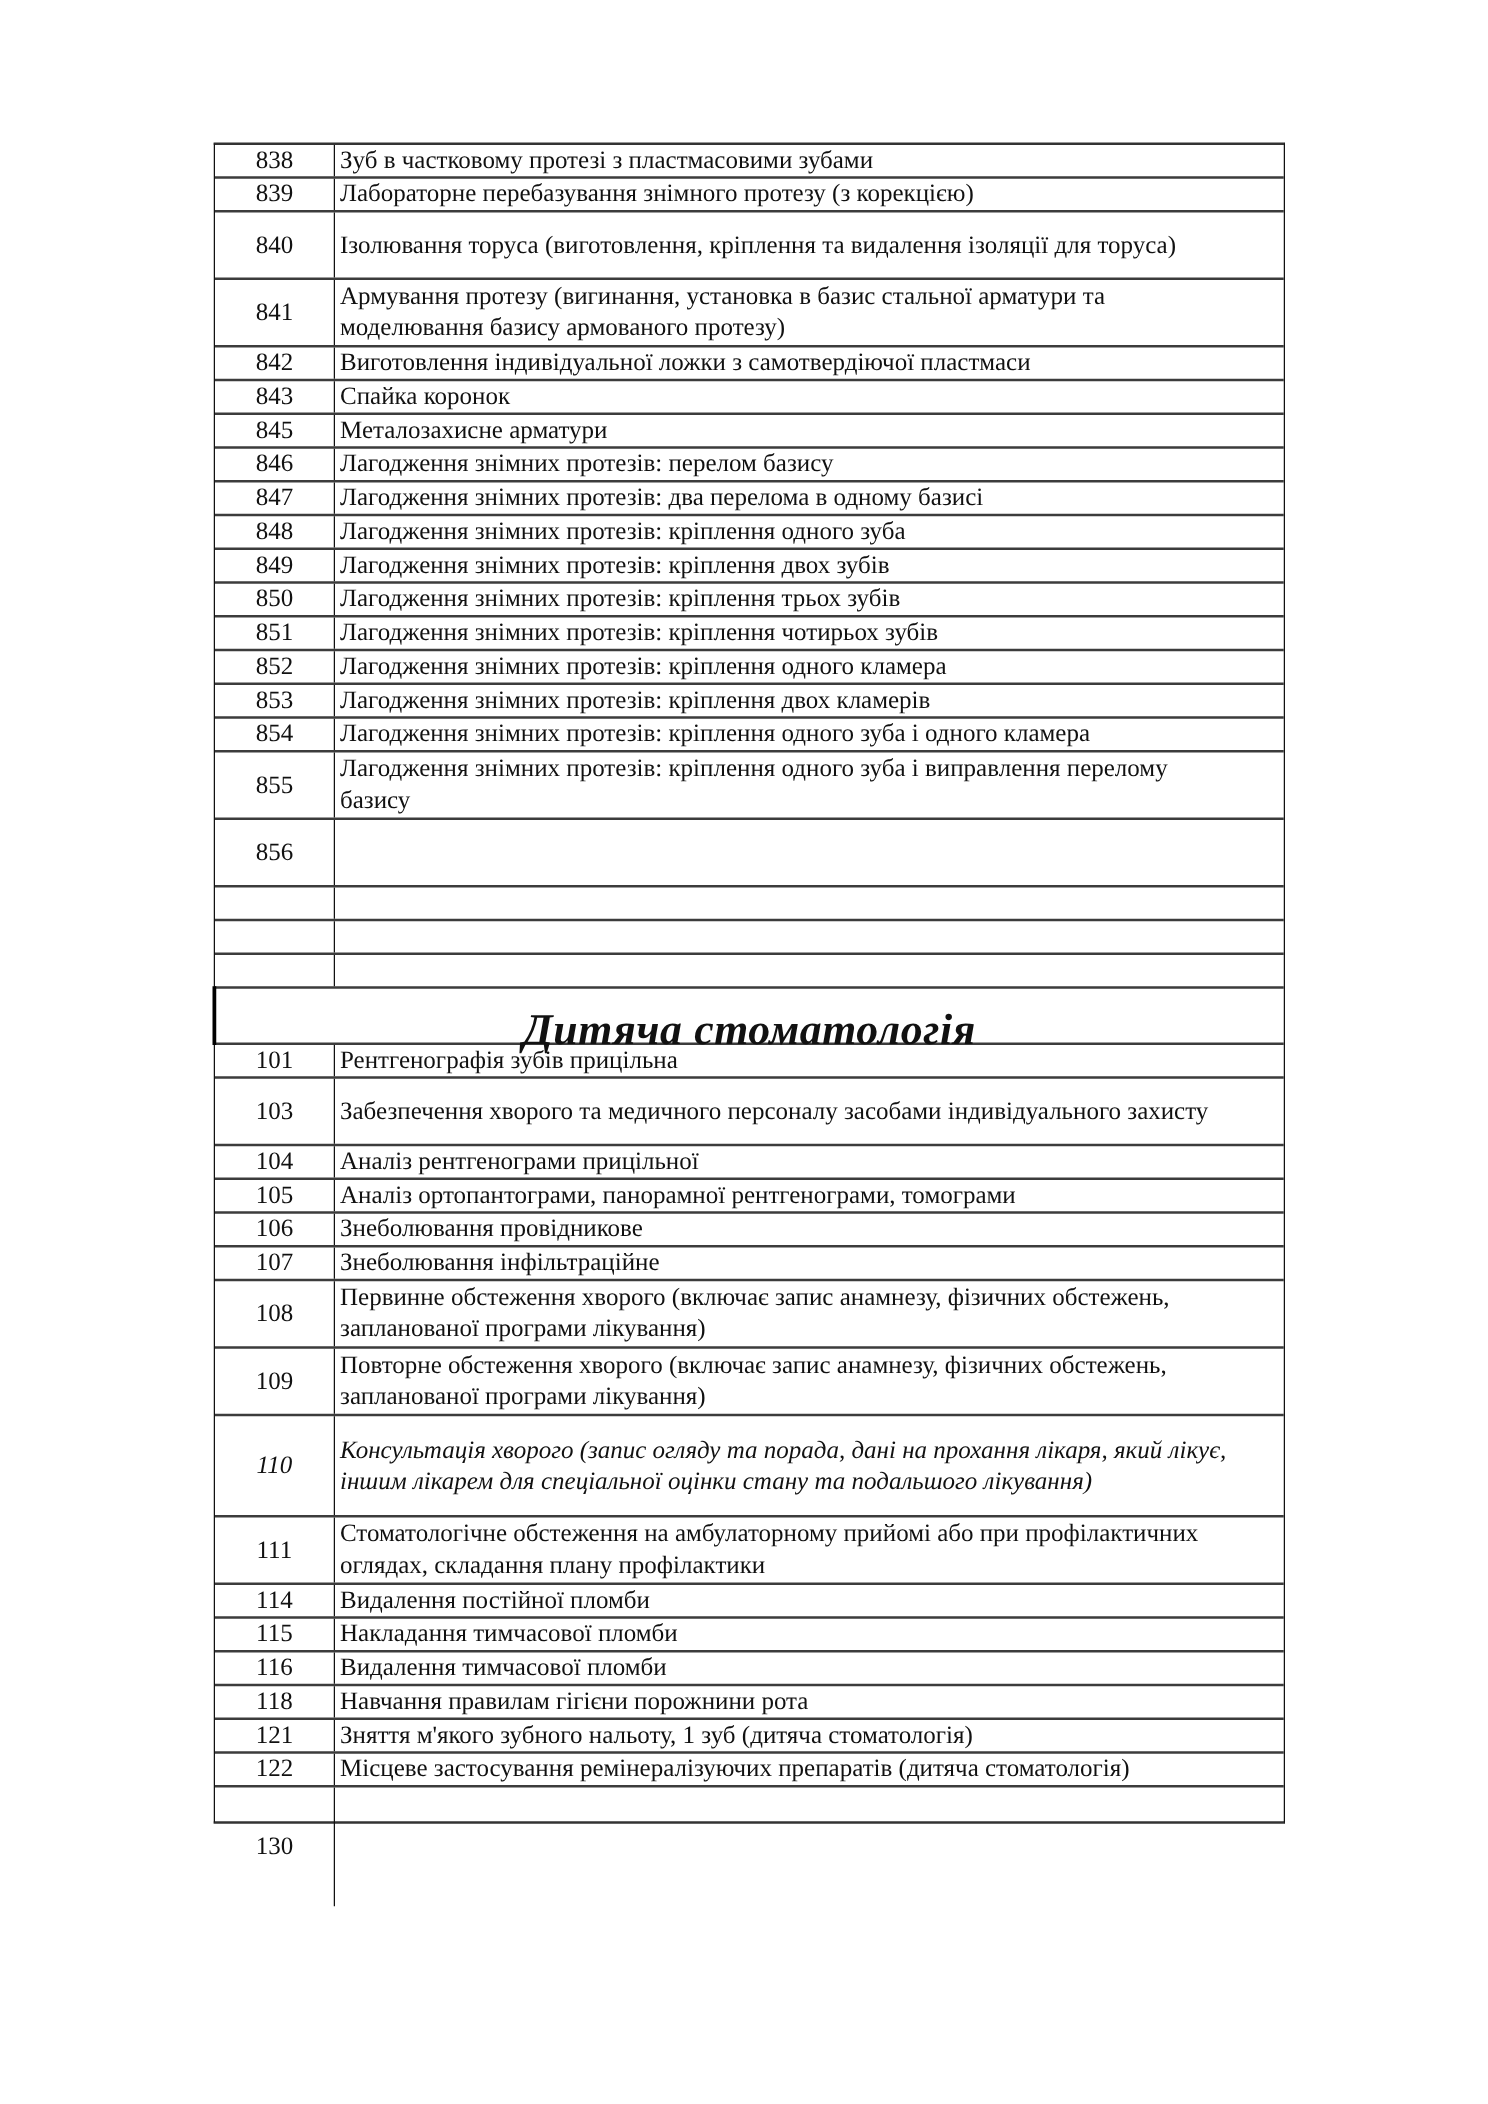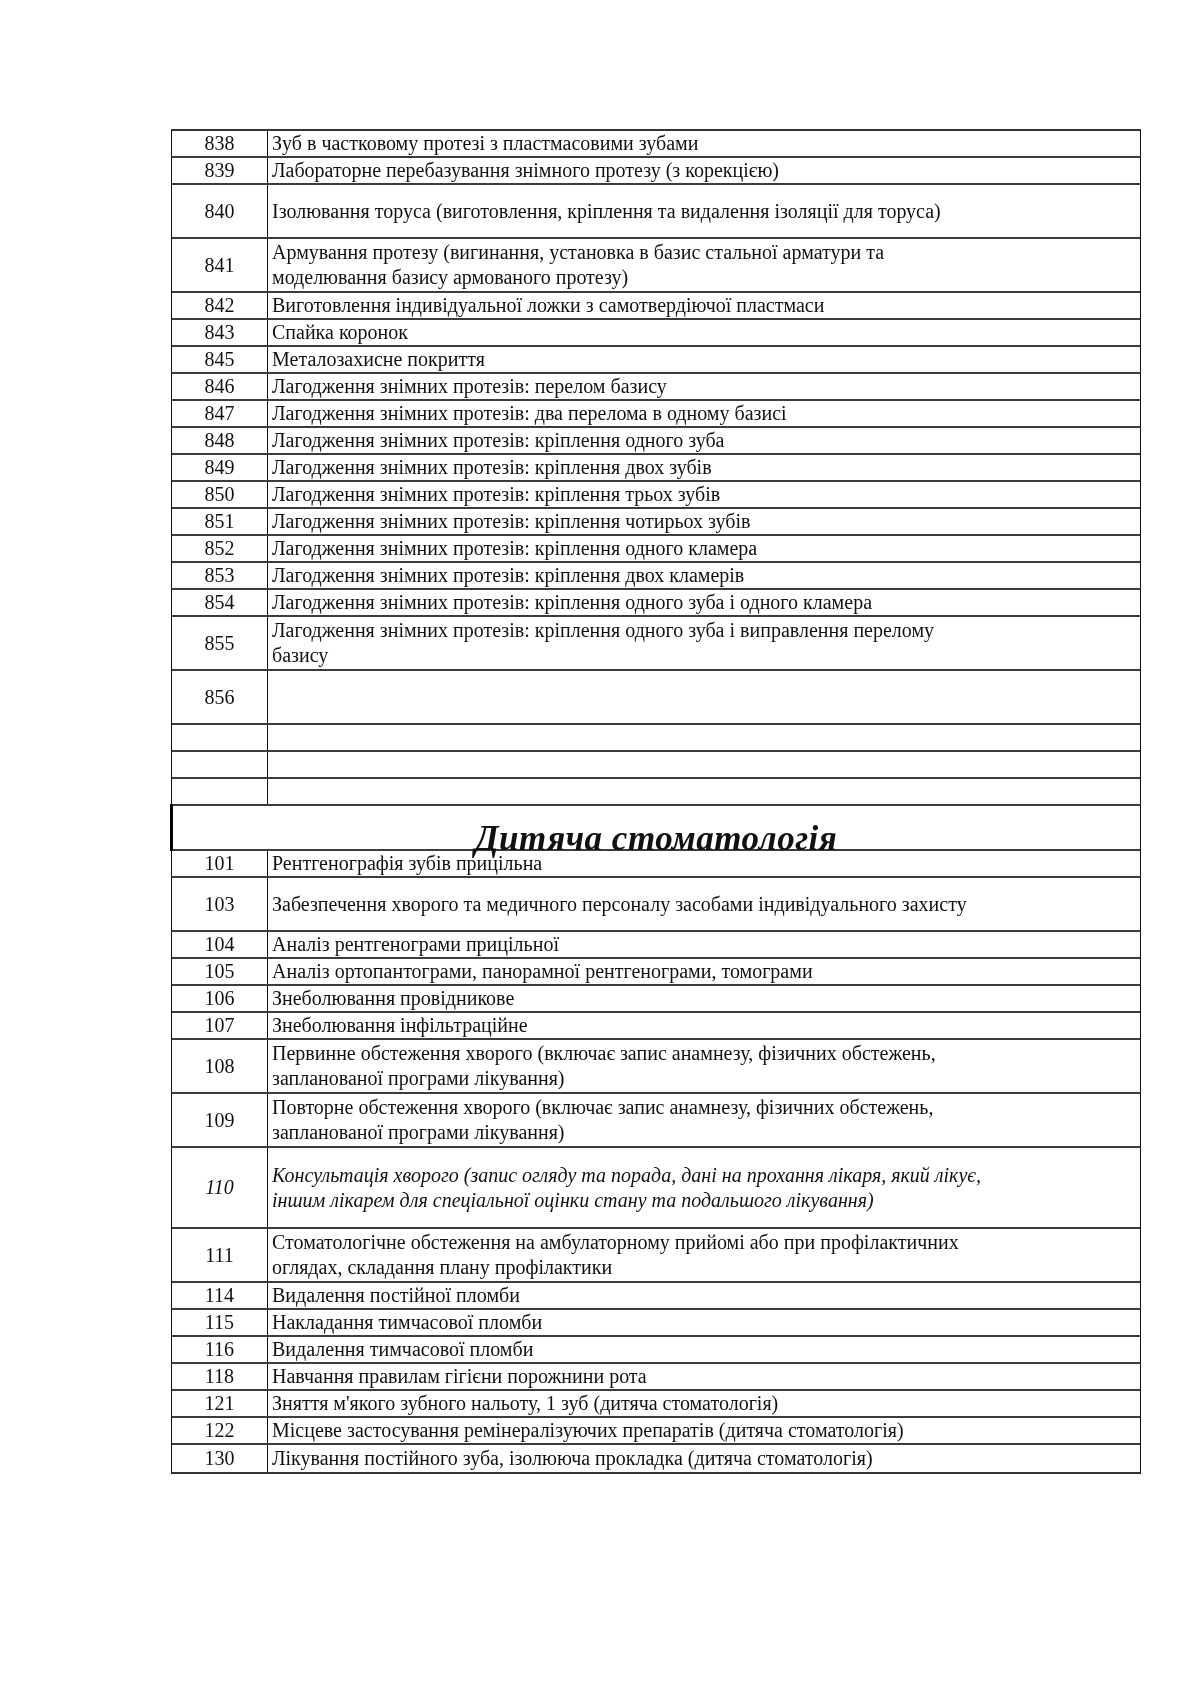--- a/index.html
+++ b/index.html
@@ -1,22 +1,22 @@
 <!DOCTYPE html>
 <html><head>
 <meta charset="utf-8">
 <style>
   html, body { margin:0; padding:0; background:#ffffff; }
   body { width:1190px; height:1683px; position:relative; overflow:hidden;
          font-family:"Liberation Serif", "DejaVu Serif", serif; color:#111; }
-  .tbl { position:absolute; left:171px; top:129px; width:970px;
+  .tbl { position:absolute; left:171px; top:114px; width:857px;
          border-left:1px solid #111; border-right:1px solid #111;
          border-top:2px solid #333; border-bottom:2px solid #333; box-sizing:border-box; }
   .row { display:flex; height:25px; border-bottom:2px solid #3c3c3c; }
-  .row.last { border-bottom:none; height:27px; }
+  .row.last { border-bottom:none; height:27px;flex-direction:column; }
   .row.h2 { height:52px;justify-content:space-between; }
   .row.h3 { height:79px;font-style:italic; }
   .code { width:95px; flex:0 0 95px; border-right:1px solid #111;
           display:flex; align-items:center; justify-content:center;
           font-size:20px; }
   .txt { flex:1; display:flex; align-items:center; padding-left:4px;
          font-size:20px; line-height:25px; white-space:pre; overflow:hidden; }
   .title-row { height:43px; border-bottom:2px solid #3c3c3c; position:relative;
                display:flex; align-items:center; justify-content:center; }
   .title-row::before { content:""; position:absolute; left:-2px; top:-2px; bottom:-2px;
@@ -48,21 +48,21 @@
   <div class="row">
       <div class="code">842</div>
       <div class="txt">Виготовлення індивідуальної ложки з самотвердіючої пластмаси</div>
     </div>
   <div class="row">
       <div class="code">843</div>
       <div class="txt">Спайка коронок</div>
     </div>
   <div class="row">
       <div class="code">845</div>
-      <div class="txt">Металозахисне покриття</div>
+      <div class="txt">Металозахисне арматури</div>
     </div>
   <div class="row">
       <div class="code">846</div>
       <div class="txt">Лагодження знімних протезів: перелом базису</div>
     </div>
   <div class="row">
       <div class="code">847</div>
       <div class="txt">Лагодження знімних протезів: два перелома в одному базисі</div>
     </div>
   <div class="row">

